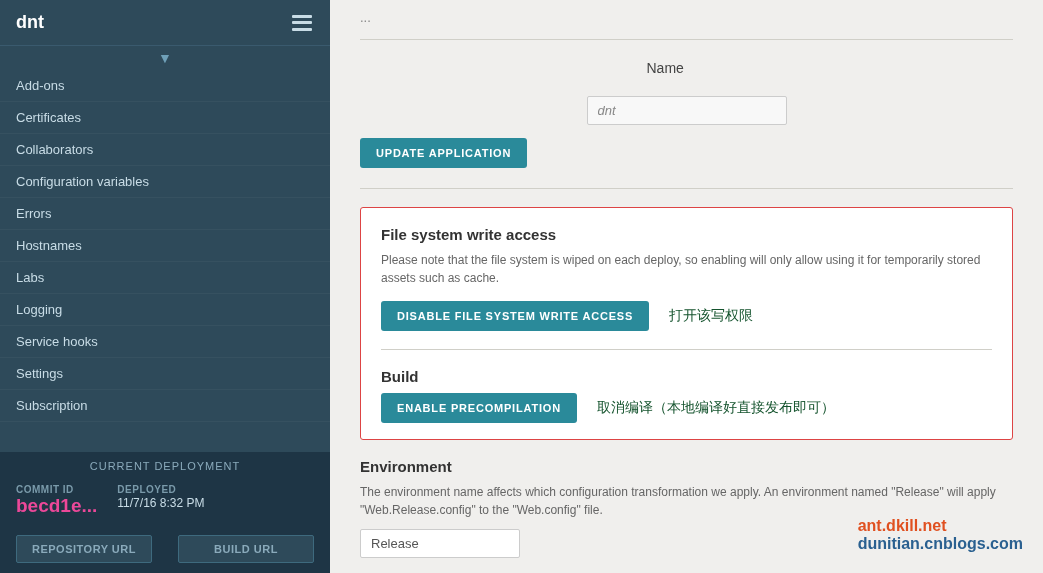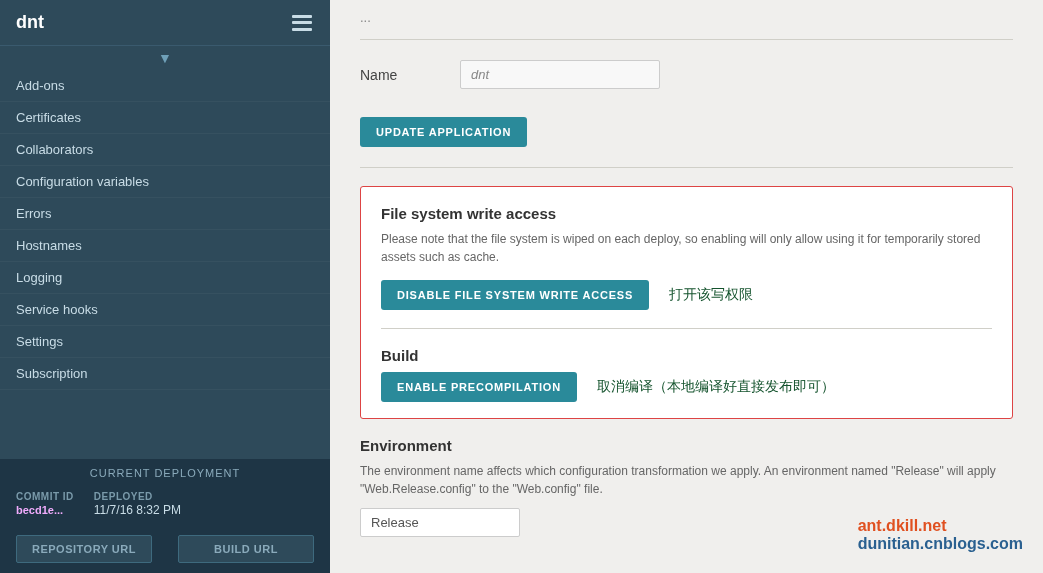--- a/index.html
+++ b/index.html
@@ -94,22 +94,22 @@
 
     .deployment-col label {
       font-size: 10px;
       color: #7a9aaa;
       letter-spacing: 0.5px;
       display: block;
       font-weight: bold;
     }
 
     .deployment-col .commit-id {
-      color: #f0abfc;
-      font-size: 11px;
+      color: #ec4899;
+      font-size: 19px;
       font-weight: bold;
     }
 
     .deployment-col .deployed-date {
       color: #c8dce6;
       font-size: 12px;
     }
 
     .sidebar-buttons {
       background: #1e3545;
@@ -151,21 +151,22 @@
 
     
     .form-section {
       margin-bottom: 20px;
     }
 
     .form-row {
       display: flex;
       align-items: center;
       gap: 20px;
-      margin-bottom: 28px;
+      margin-bottom: 13px;
+      flex-direction: column;
     }
 
     .form-label {
       font-size: 14px;
       color: #444;
       width: 80px;
     }
 
     .form-input {
       border: 1px solid #ccc;
@@ -294,20 +295,21 @@
   <div class="sidebar-arrow">
     <span>▼</span>
   </div>
   <nav class="sidebar-nav">
     <div class="sidebar-nav-item">Add-ons</div>
     <div class="sidebar-nav-item">Certificates</div>
     <div class="sidebar-nav-item">Collaborators</div>
     <div class="sidebar-nav-item">Configuration variables</div>
     <div class="sidebar-nav-item">Errors</div>
     <div class="sidebar-nav-item">Hostnames</div>
+    <div class="sidebar-nav-item">Labs</div>
     <div class="sidebar-nav-item">Logging</div>
     <div class="sidebar-nav-item">Service hooks</div>
     <div class="sidebar-nav-item">Settings</div>
     <div class="sidebar-nav-item">Subscription</div>
   </nav>
   <div class="sidebar-section">CURRENT DEPLOYMENT</div>
   <div class="sidebar-deployment">
     <div class="deployment-col">
       <label>COMMIT ID</label>
       <span class="commit-id">becd1e...</span>

